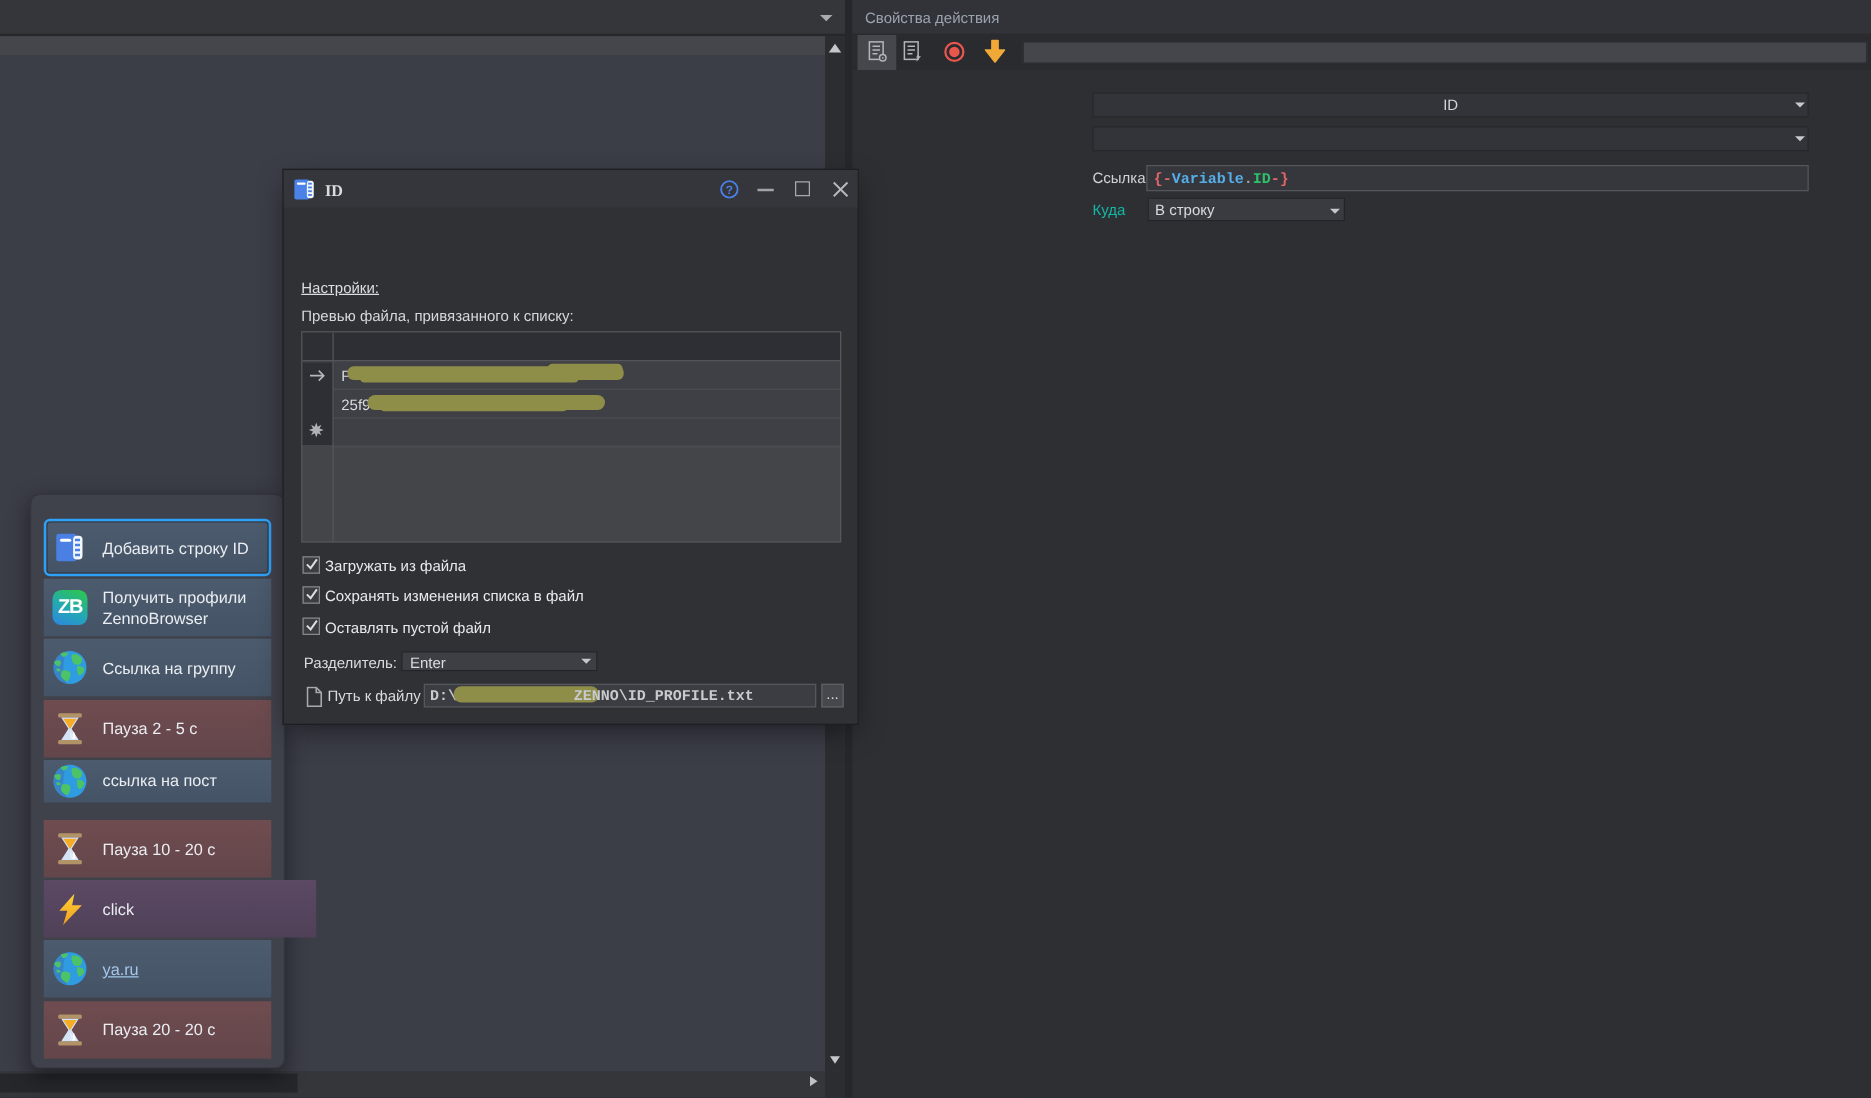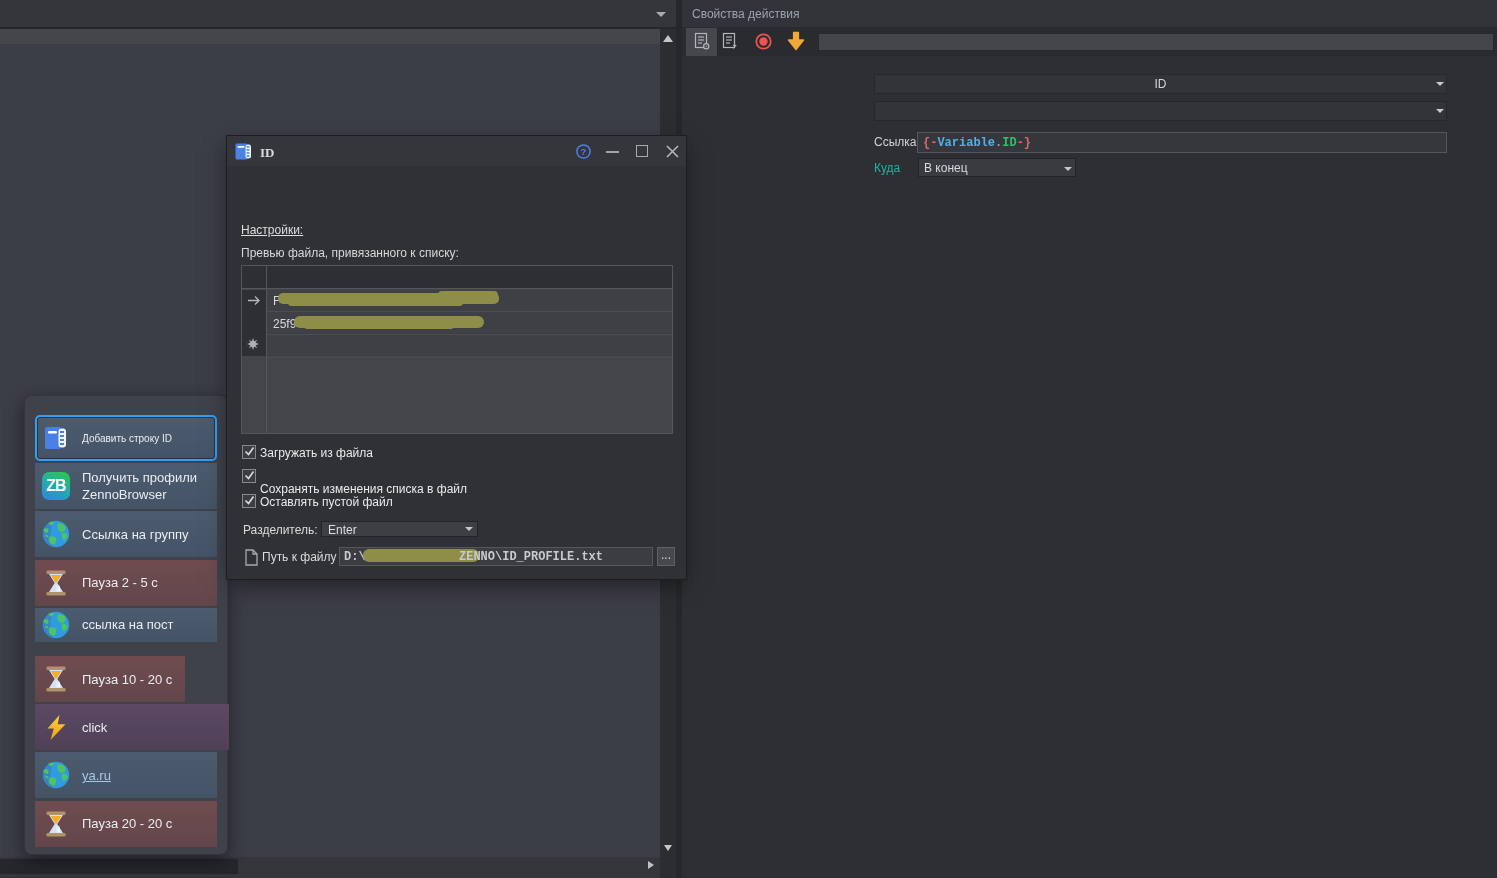--- a/index.html
+++ b/index.html
@@ -76,40 +76,40 @@
     <div class="abs arrow-down" style="left:754px;top:109px;border-left-width:4px;border-right-width:4px;border-top-width:4px;border-top-color:#c8c9cb;"></div>
 
     <div class="abs" style="left:192px;top:135px;font-size:12px;color:#cfd2d6;">Ссылка</div>
     <div class="abs" style="left:235px;top:132px;width:530px;height:21px;background:#35373c;border:1px solid #54565b;"></div>
     <div class="abs" style="left:241px;top:136px;font-family:'Liberation Mono',monospace;font-weight:bold;font-size:12px;">
       <span style="color:#e0666a;">{-</span><span style="color:#56aee8;">Variable</span><span style="color:#9aa0a6;">.</span><span style="color:#2ec06a;">ID</span><span style="color:#e0666a;">-}</span>
     </div>
 
     <div class="abs" style="left:192px;top:161px;font-size:12px;color:#14b8a6;">Куда</div>
     <div class="abs" style="left:236px;top:158px;width:158px;height:19px;background:#3a3b40;border:1px solid #232428;"></div>
-    <div class="abs" style="left:242px;top:161px;font-size:12px;color:#d8dade;">В конец</div>
+    <div class="abs" style="left:242px;top:161px;font-size:12px;color:#d8dade;">В строку</div>
     <div class="abs arrow-down" style="left:382px;top:167px;border-left-width:4px;border-right-width:4px;border-top-width:4px;border-top-color:#c6c7c9;"></div>
   </div>
 
   <div class="abs" style="left:24px;top:395px;width:204px;height:460px;background:#3f424b;border-radius:8px;box-shadow:0 6px 18px rgba(0,0,0,0.45);border:1px solid rgba(0,0,0,0.18);"></div>
 
   <div id="items">
       <div class="abs" style="left:35px;top:415px;width:182px;height:46px;background:linear-gradient(180deg,#4c5b6e,#445366);border:2px solid #2fa0f5;border-radius:5px;box-shadow:inset 0 0 0 1px rgba(18,22,28,0.55);display:flex;align-items:center;">
     <div style="width:28px;margin-left:5px;display:flex;align-items:center;justify-content:center;">
           <svg width="26" height="26" viewBox="0 0 26 26">
     <rect x="2" y="2" width="16" height="22" rx="2" fill="#4a80e4"></rect>
     <rect x="5" y="6" width="9" height="2.4" rx="1.2" fill="#fff"></rect>
     <rect x="15.5" y="3.5" width="7.5" height="19" rx="3" fill="#f2f6fd"></rect>
     <rect x="17" y="6" width="4" height="2" fill="#4a80e4"></rect>
     <rect x="17" y="10" width="4" height="2" fill="#4a80e4"></rect>
     <rect x="17" y="14" width="4" height="2" fill="#4a80e4"></rect>
     <rect x="17" y="18" width="4" height="2" fill="#4a80e4"></rect>
   </svg>
         </div>
-    <div style="margin-left:12px;font-size:10px;color:#eaedf1;line-height:17px;">Добавить строку ID</div>
+    <div style="margin-left:12px;font-size:13px;color:#eaedf1;line-height:17px;">Добавить строку ID</div>
   </div>
       <div class="abs" style="left:35px;top:463.2px;width:182px;height:46px;background:linear-gradient(180deg,#4c5b6e,#445366);display:flex;align-items:center;">
     <div style="width:28px;margin-left:7px;display:flex;align-items:center;justify-content:center;">
           <div style="width:28px;height:28px;border-radius:7px;background:linear-gradient(205deg,#2cc64f 5%,#23a8b4 55%,#2e86e0 100%);display:flex;align-items:center;justify-content:center;color:#fff;font-weight:bold;font-size:16px;letter-spacing:-1px;">ZB</div>
         </div>
     <div style="margin-left:12px;font-size:13px;color:#eaedf1;line-height:17px;">Получить профили<br>ZennoBrowser</div>
   </div>
       <div class="abs" style="left:35px;top:511.4px;width:182px;height:46px;background:linear-gradient(180deg,#4c5b6e,#445366);display:flex;align-items:center;">
     <div style="width:28px;margin-left:7px;display:flex;align-items:center;justify-content:center;">
           <svg width="28" height="28" viewBox="0 0 28 28">
@@ -148,36 +148,36 @@
     <path d="M6.5 2.8 Q10 1 12.5 2.2 Q12 4.8 9 5.6 Q6.8 4.6 6.5 2.8Z" fill="#4cc366"></path>
     <path d="M1.2 9.5 Q3.8 7.5 6.3 8.6 Q7.3 11 5.3 13.2 Q2.3 12.6 1.2 9.5Z" fill="#4cc366"></path>
     <path d="M15.5 3.5 Q19.5 2.5 22.8 5.5 Q25 8.5 21.8 11.5 Q17.8 12.8 16.2 9.8 Q14.6 6 15.5 3.5Z" fill="#4cc366"></path>
     <path d="M19.8 12.5 Q24 12.5 25.8 15.5 Q24.5 19.7 21 20.3 Q18.8 16.5 19.8 12.5Z" fill="#4cc366"></path>
     <path d="M7.5 16.5 Q12 15.5 14.2 17.8 Q14.8 22 12 25.2 Q8 24.2 6.8 21 Q6.6 18.3 7.5 16.5Z" fill="#4cc366"></path>
     <path d="M3 14.5 Q5.8 14.6 6.8 16.2 Q5.2 17.8 3.5 17 Z" fill="#4cc366"></path>
   </svg>
         </div>
     <div style="margin-left:12px;font-size:13px;color:#eaedf1;line-height:17px;">ссылка на пост</div>
   </div>
-      <div class="abs" style="left:35px;top:656px;width:150px;height:46px;background:linear-gradient(180deg,#6f4c50,#63464a);display:flex;align-items:center;">
+      <div class="abs" style="left:35px;top:656px;width:182px;height:46px;background:linear-gradient(180deg,#6f4c50,#63464a);display:flex;align-items:center;">
     <div style="width:28px;margin-left:7px;display:flex;align-items:center;justify-content:center;">
           <svg width="26" height="28" viewBox="0 0 26 28">
     <rect x="3.5" y="1.6" width="19" height="3.4" rx="1.2" fill="#b29267"></rect>
     <rect x="7" y="5" width="12" height="1" fill="#8d7352"></rect>
     <rect x="3.5" y="23" width="19" height="3.4" rx="1.2" fill="#b29267"></rect>
     <rect x="7" y="22" width="12" height="1" fill="#8d7352"></rect>
     <path d="M6 5 L20 5 L14.3 14 L20 23 L6 23 L11.7 14 Z" fill="#d3e2f5"></path>
     <path d="M7.6 6 L18.4 6 L13 14.2 Z" fill="#f7ac25"></path>
     <path d="M13 15.5 L18.8 22.2 L13 22.2 Z" fill="#e8f0fa" opacity="0.7"></path>
     <path d="M16.3 16.5 Q17.6 19.5 16.8 22.3 L14.8 22.3 Q16 19.3 15.3 16.5 Z" fill="#ffffff"></path>
   </svg>
         </div>
     <div style="margin-left:12px;font-size:13px;color:#eaedf1;line-height:17px;">Пауза 10 - 20 с</div>
   </div>
-      <div class="abs" style="left:35px;top:704.2px;width:194px;height:46px;background:linear-gradient(180deg,#5c4964,#4f4057);display:flex;align-items:center;">
+      <div class="abs" style="left:35px;top:704.2px;width:218px;height:46px;background:linear-gradient(180deg,#5c4964,#4f4057);display:flex;align-items:center;">
     <div style="width:28px;margin-left:7px;display:flex;align-items:center;justify-content:center;">
           <svg width="27" height="27" viewBox="0 0 27 27">
     <defs>
               <linearGradient id="bg1" x1="0" y1="0" x2="0" y2="1">
       <stop offset="0" stop-color="#ffd23a"></stop>
                 <stop offset="1" stop-color="#f09d1e"></stop>
     </linearGradient>
             </defs>
     <path d="M16.5 1 L4.5 14.5 L10.8 14.5 L7.5 26 L22.5 10.2 L14.7 10.2 Z" fill="url(#bg1)"></path>
   </svg>
@@ -275,21 +275,21 @@
     <div class="abs" style="left:15px;top:309px;width:14px;height:14px;background:#3b3d41;border:1px solid #85888c;"></div>
     <svg class="abs" style="left:16px;top:309px;" width="13" height="13" viewBox="0 0 13 13">
         <path d="M2.5 6.5 L5.5 9.5 L10.5 2.5" fill="none" stroke="#dcdee0" stroke-width="1.6"></path>
       </svg>
     <div class="abs" style="left:33px;top:310px;font-size:12px;color:#e8eaec;">Загружать из файла</div>
 
     <div class="abs" style="left:15px;top:333px;width:14px;height:14px;background:#3b3d41;border:1px solid #85888c;"></div>
     <svg class="abs" style="left:16px;top:333px;" width="13" height="13" viewBox="0 0 13 13">
         <path d="M2.5 6.5 L5.5 9.5 L10.5 2.5" fill="none" stroke="#dcdee0" stroke-width="1.6"></path>
       </svg>
-    <div class="abs" style="left:33px;top:334px;font-size:12px;color:#e8eaec;margin-top:12px;">Сохранять изменения списка в файл</div>
+    <div class="abs" style="left:33px;top:334px;font-size:12px;color:#e8eaec;">Сохранять изменения списка в файл</div>
 
     <div class="abs" style="left:15px;top:358px;width:14px;height:14px;background:#3b3d41;border:1px solid #85888c;"></div>
     <svg class="abs" style="left:16px;top:358px;" width="13" height="13" viewBox="0 0 13 13">
         <path d="M2.5 6.5 L5.5 9.5 L10.5 2.5" fill="none" stroke="#dcdee0" stroke-width="1.6"></path>
       </svg>
     <div class="abs" style="left:33px;top:359px;font-size:12px;color:#e8eaec;">Оставлять пустой файл</div>
 
     <div class="abs" style="left:16px;top:387px;font-size:12px;color:#d9dbdd;">Разделитель:</div>
     <div class="abs" style="left:94px;top:385px;width:157px;height:16px;background:#3d3f44;border:1px solid #232428;"></div>
     <div class="abs" style="left:101px;top:387px;font-size:12px;color:#dadce0;">Enter</div>

